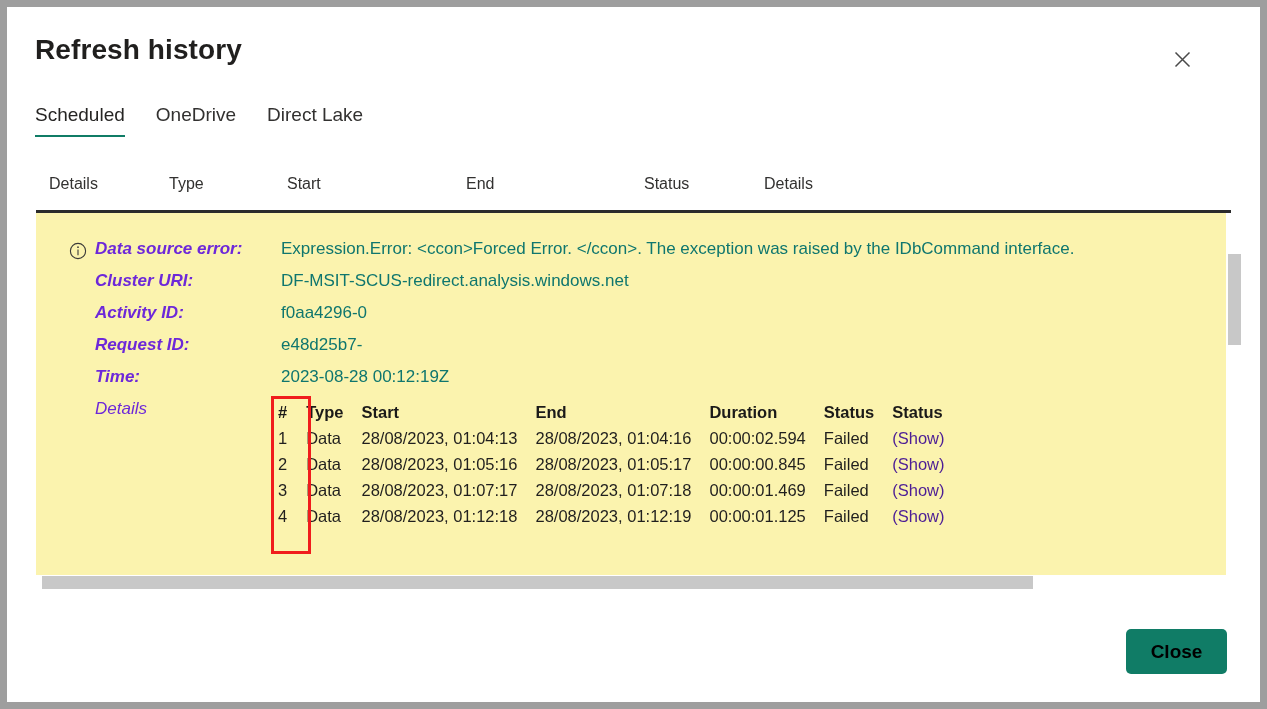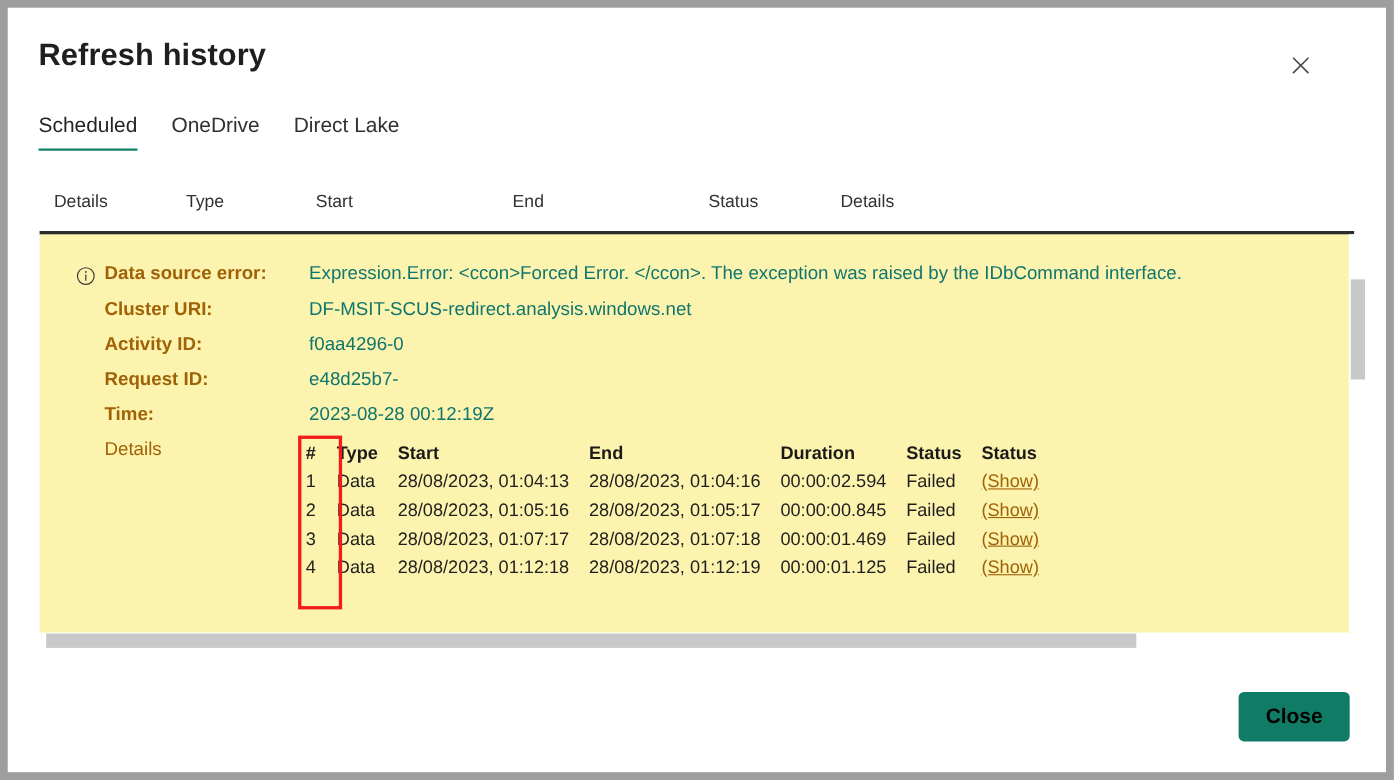--- a/index.html
+++ b/index.html
@@ -108,21 +108,22 @@
     position: absolute;
     left: 0;
     height: 32px;
     white-space: nowrap;
   }
   .kv-label {
     position: absolute;
     left: 59px; top: 0;
     font-size: 17px;
     font-weight: bold;
-    color: #a16207;
+    color: #6d28d9;
+    font-style: italic;
   }
   .kv-label.plain { font-weight: normal; }
   .kv-value {
     position: absolute;
     left: 245px; top: 0;
     font-size: 17px;
     color: #0f766e;
   }
 
   
@@ -145,22 +146,21 @@
     padding: 1px 9px 6px 9px;
     font-size: 16.5px;
     color: #201f1e;
   }
   #details-table th.num, #details-table td.num {
     text-align: right;
     padding-right: 10px;
     padding-left: 4px;
   }
   .show-link {
-    color: #a16207;
-    text-decoration: underline;
+    color: #4c1d95;
     cursor: pointer;
   }
 
   
   #annot-box {
     position: absolute;
     left: 264px; top: 389px;
     width: 40px; height: 158px;
     border: 3px solid #f01c1c;
     pointer-events: none;

